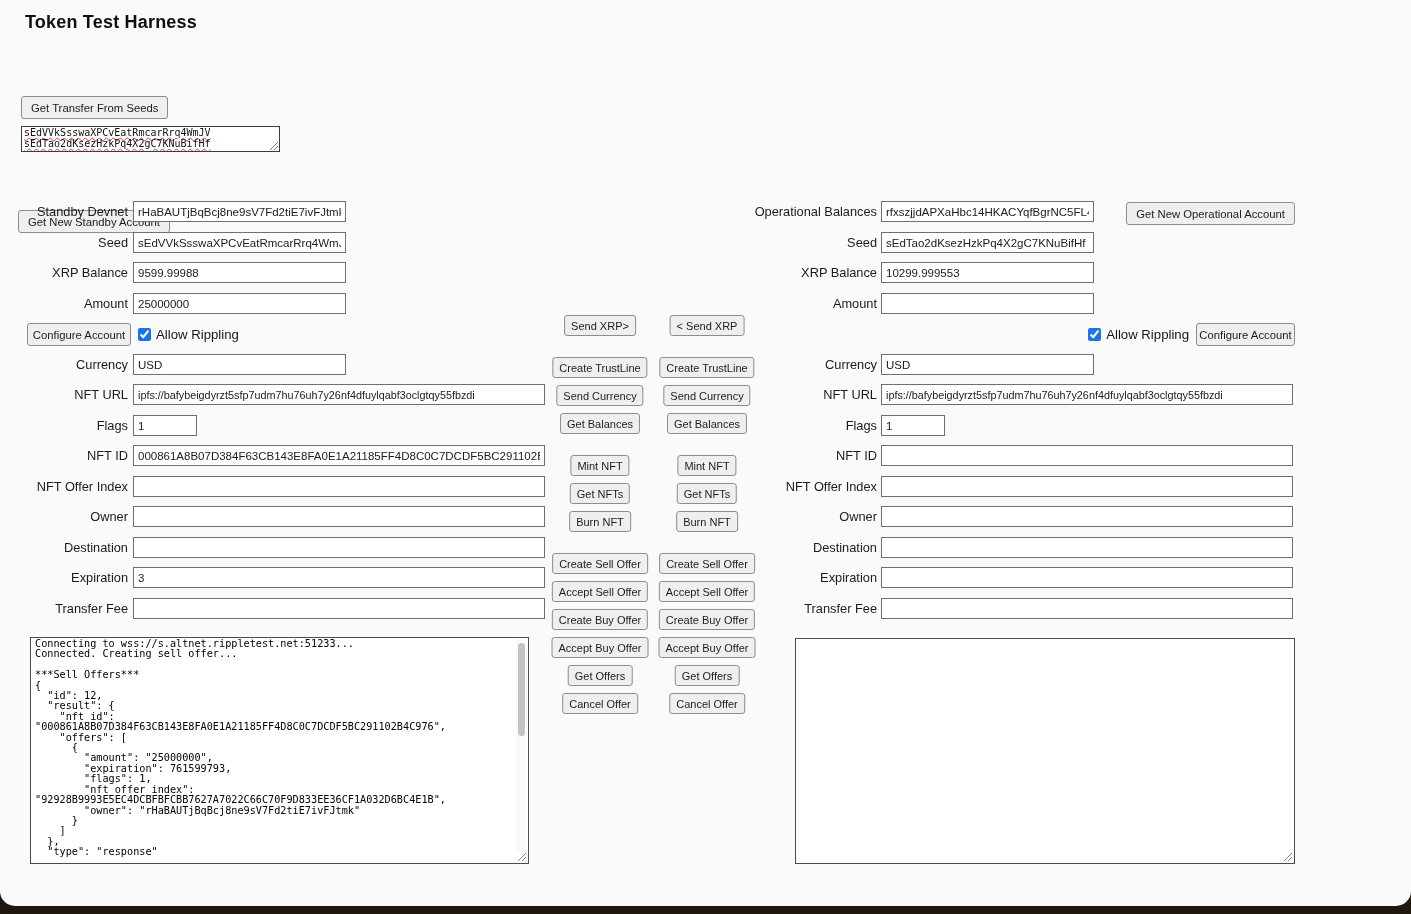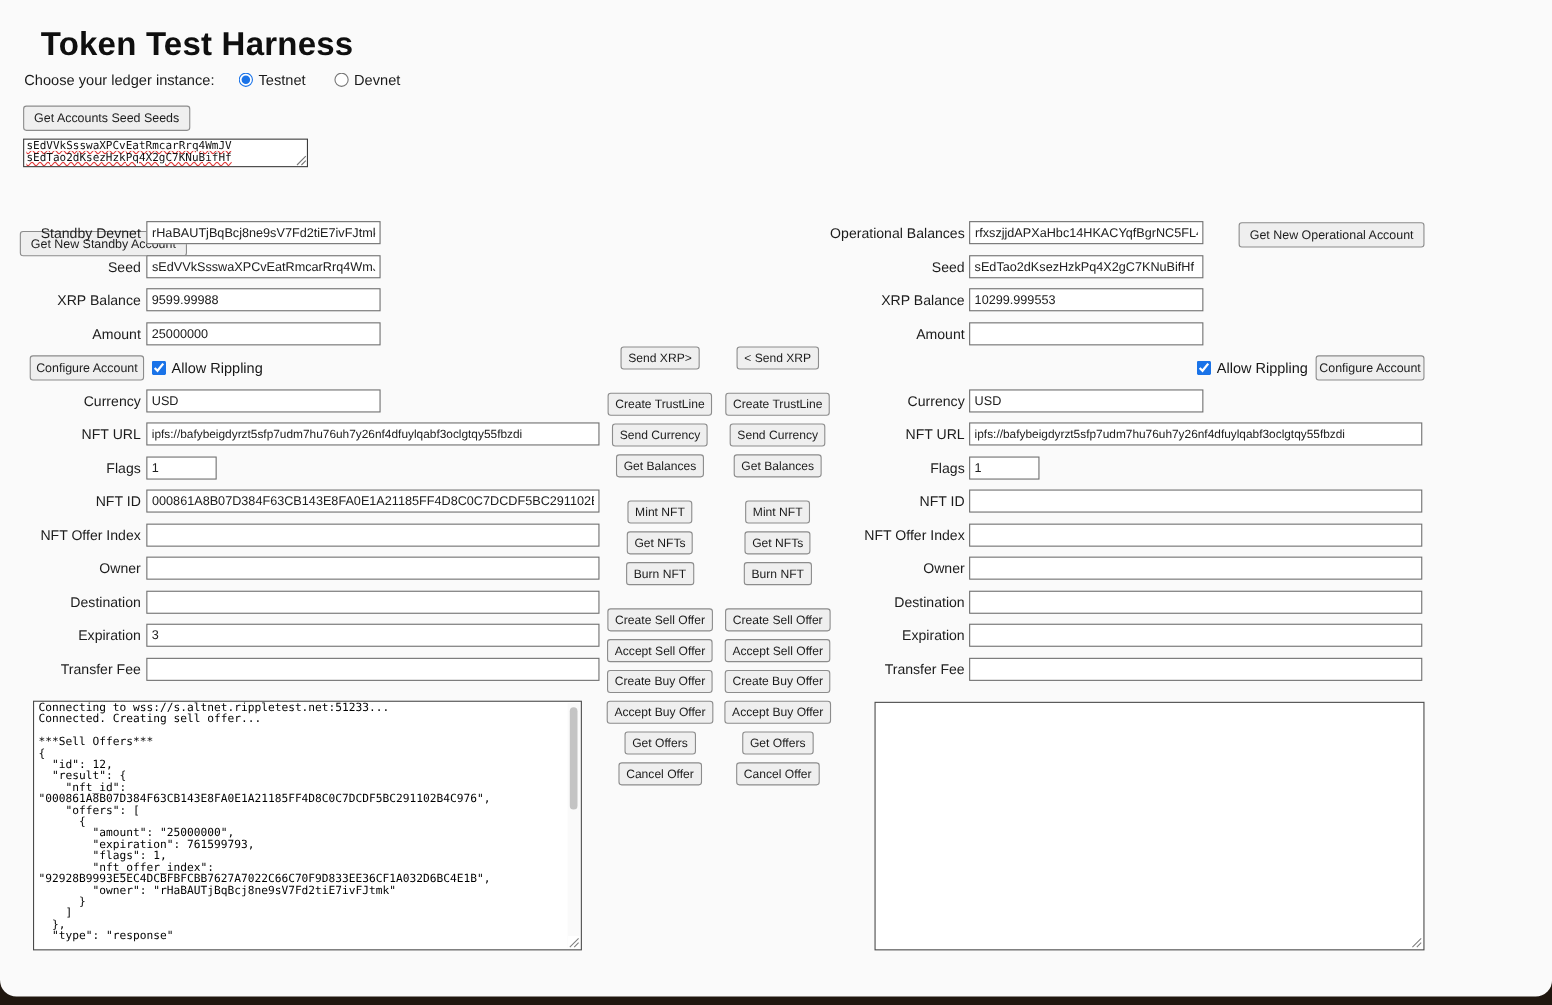--- a/index.html
+++ b/index.html
@@ -7,22 +7,22 @@
     width:1411px;height:914px;overflow:hidden;
     background:#20170f;
     font-family:"Liberation Sans","DejaVu Sans",sans-serif;
   }
   .page{
     position:absolute;left:0;top:0;width:1411px;height:906px;
     background:#fafafa;border-radius:0 0 15px 15px;overflow:hidden;
     color:#141414;
   }
   h1.title{
-    position:absolute;left:21px;top:8px;margin:16px;
-    font-size:30px;font-weight:700;letter-spacing:.2px;color:#0f0f0f;
+    position:absolute;left:21px;top:8px;margin:4px;
+    font-size:18px;font-weight:700;letter-spacing:.2px;color:#0f0f0f;
   }
   .ledger-row{
     position:absolute;left:22px;top:63px;height:19px;
     display:flex;align-items:center;font-size:13.3px;color:#1a1a1a;
   }
   .ledger-row .rlabel{margin-right:22px;}
   input[type=radio],input[type=checkbox]{
     width:13px;height:13px;margin:0 5px 0 0;accent-color:#1a73e8;
   }
   .opt{display:flex;align-items:center;margin-right:26px;}
@@ -79,33 +79,22 @@
   }
   .grip{position:absolute;right:1px;bottom:1px;width:11px;height:11px;background:transparent;}
 </style>
 </head>
 <body>
 
 <div class="page">
 
   <h1 class="title">Token Test Harness</h1>
 
-  <div class="ledger-row">
-    <span class="rlabel">Choose your ledger instance:</span>
-    <span class="opt">
-      <input type="radio" name="ledger" checked="" style="">
-      <span>Testnet</span>
-    </span>
-    <span class="opt">
-      <input type="radio" name="ledger" style="">
-      <span>Devnet</span>
-    </span>
-  </div>
-
-  <button class="gbtn abs" style="left:21px;top:96px;">Get Accounts Seed Seeds</button>
+
+  <button class="gbtn abs" style="left:21px;top:96px;">Get Transfer From Seeds</button>
 
   <textarea class="seeds" spellcheck="false" style="">sEdVVkSsswaXPCvEatRmcarRrq4WmJV
 sEdTao2dKsezHzkPq4X2gC7KNuBifHf</textarea>
   <svg class="abs" style="left:269px;top:141px;" width="10" height="10">
       <path d="M9 1 L1 9 M9 5 L5 9" stroke="#777" stroke-width="1" fill="none"></path>
     </svg>
 
   <button class="gbtn abs" style="left:18px;top:171px;margin-top:39px;">Get New Standby Account</button>
 
   <div class="row lrow" style="top:201px">

